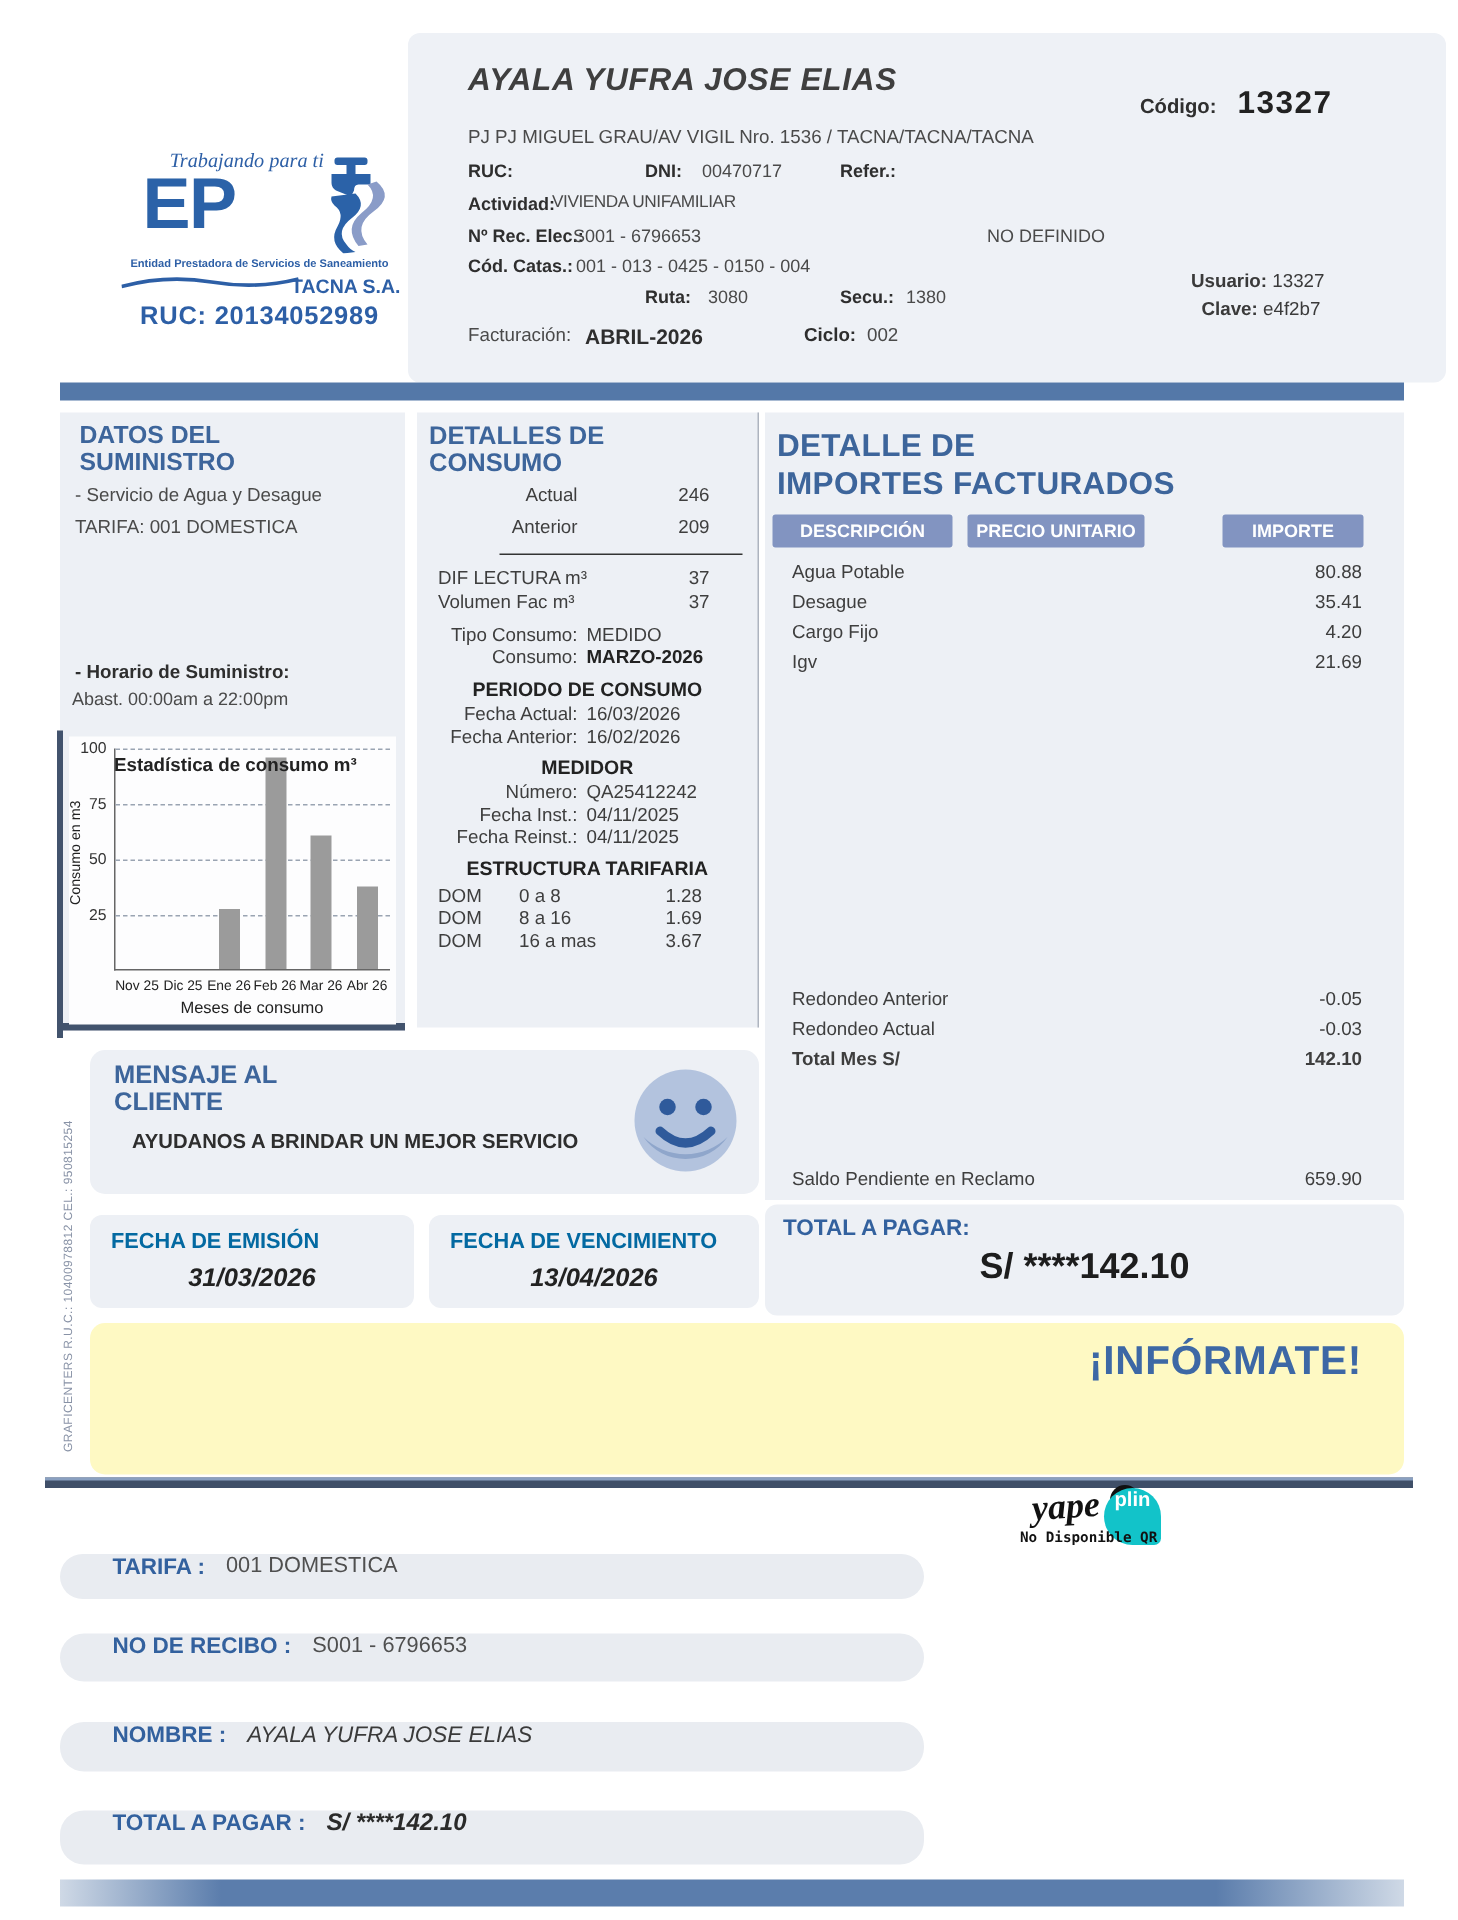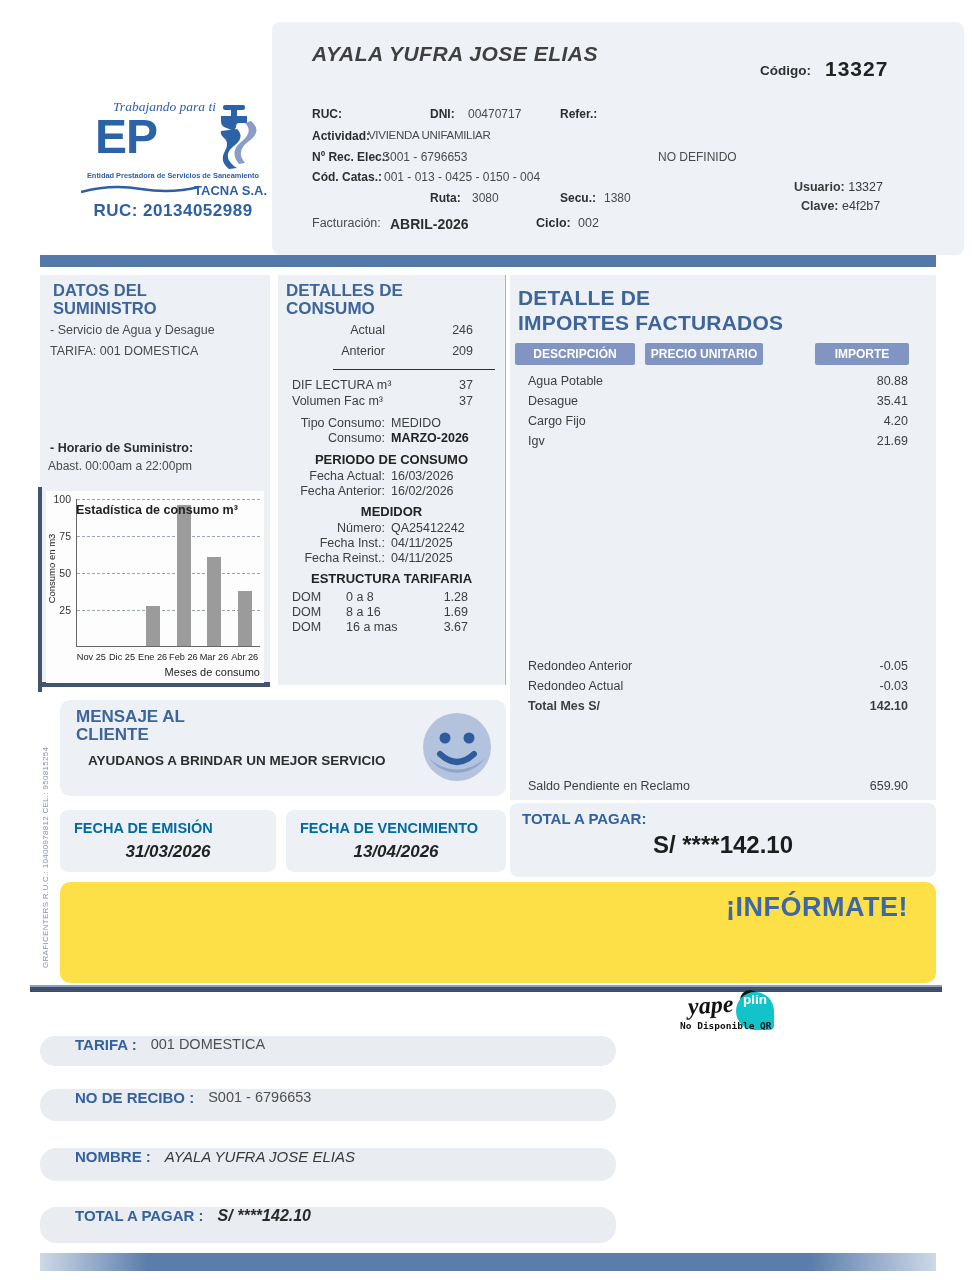--- a/index.html
+++ b/index.html
@@ -49,21 +49,21 @@
   .chart-title { left:30px; top:12px; font-size:12.5px; font-weight:bold; color:#222; z-index:3; }
   .chart-plot { left:30px; top:8px; width:184px; height:148px; border-left:1.5px solid #666; border-bottom:1.5px solid #666; }
   .gridline { position:absolute; left:0; width:100%; border-top:1.5px dashed #9aa4b2; }
   .g100 { top:0; } .g75 { top:37px; } .g50 { top:74px; } .g25 { top:111px; }
   .tick { position:absolute; left:-30px; top:-7px; width:24px; text-align:right; font-size:10.5px; color:#333; }
   .bars { position:absolute; left:0; top:0; width:100%; height:100%; display:flex; align-items:flex-end; }
   .bar-slot { flex:1; display:flex; justify-content:center; }
   .bar { width:14px; background:#9b9b9b; }
   .chart-cats { left:30px; top:161px; width:184px; display:flex; font-size:9.2px; color:#222; }
   .chart-cats span { flex:1; text-align:center; white-space:nowrap; }
-  .chart-xlabel { left:30px; top:175px; width:184px; text-align:right; font-size:11px; color:#222; }
+  .chart-xlabel { left:30px; top:175px; width:184px; text-align:center; font-size:11px; color:#222; }
   .chart-ylabel { left:-43px; top:72px; width:96px; text-align:center; font-size:9.5px; color:#222; transform:rotate(-90deg); }
 
   
   .consumo { position:absolute; left:278px; top:275px; width:228px; height:410px; border-right:1px solid #aeb4bf; }
   .consumo .abs { position:absolute; }
   .con-title { left:8px; top:7px; font-size:17px; line-height:18px; }
   .lv { position:absolute; width:100%; font-size:12.5px; color:#3e3e3e; }
   .lv .lab-r { position:absolute; left:0; width:107px; text-align:right; }
   .lv .lab-l { position:absolute; left:14px; }
   .lv .val-r { position:absolute; left:135px; width:60px; text-align:right; }
@@ -96,21 +96,21 @@
   
   .date-card { position:absolute; top:810px; height:62px; background:#edf0f5; border-radius:8px; }
   .emision { left:60px; width:216px; }
   .vencimiento { left:286px; width:220px; }
   .date-label { position:absolute; left:14px; top:10px; font-size:14.5px; font-weight:bold; color:#0369a1; }
   .date-value { position:absolute; left:0; top:32px; width:100%; text-align:center; font-size:17px; font-weight:bold; font-style:italic; color:#222; }
   .total-card { position:absolute; left:510px; top:803px; width:426px; height:74px; background:#edf0f5; border-radius:8px; }
   .total-label { position:absolute; left:12px; top:7px; font-size:15px; font-weight:bold; color:#33619e; }
   .total-value { position:absolute; left:0; top:28px; width:100%; text-align:center; font-size:24px; font-weight:bold; color:#1d1d1d; }
 
-  .informate-card { position:absolute; left:60px; top:882px; width:876px; height:101px; background:#fde047; border-radius:10px; }
+  .informate-card { position:absolute; left:60px; top:882px; width:876px; height:101px; background:#fef9c3; border-radius:10px; }
   .informate-text { position:absolute; right:28px; top:10px; font-size:27px; font-weight:bold; color:#3d68a5; letter-spacing:.5px; }
 
   .dark-rule { position:absolute; left:30px; top:985px; width:912px; height:7px; background:#3f4f68; border-top:2px solid #8aa0c0; }
 
   
   .yape { position:absolute; left:688px; top:990px; width:70px; height:34px; }
   .yape-text { position:absolute; left:0; top:2px; font-family:"Liberation Serif", serif; font-style:italic; font-weight:bold; font-size:24px; color:#111; transform:rotate(-4deg); }
   .yape-bubble { position:absolute; left:52px; top:0; width:20px; height:20px; background:#111; border-radius:50% 50% 50% 12%; color:#fff; font-size:8.5px; font-weight:bold; display:flex; align-items:center; justify-content:center; }
   .plin { position:absolute; left:736px; top:992px; width:38px; height:38px; background:#12c3c9; border-radius:50% 50% 12% 50%; display:flex; align-items:flex-start; justify-content:center; color:#fff; font-weight:bold; font-size:13.5px; }
   .qr-note { position:absolute; left:680px; top:1020px; font-family:"DejaVu Sans Mono", monospace; font-size:9.5px; font-weight:bold; color:#111; }
@@ -130,20 +130,21 @@
 </style>
 </head>
 <body>
 
 <div class="page">
 
   <div class="header-card">
     <div class="abs cust-name">AYALA YUFRA JOSE ELIAS</div>
     <div class="abs codigo-label">Código:</div>
     <div class="abs codigo-value">13327</div>
+    <div class="abs cust-address">PJ PJ MIGUEL GRAU/AV VIGIL Nro. 1536 / TACNA/TACNA/TACNA</div>
 
     <div class="abs hl" style="left:40px; top:85px;">
       <b style="position:absolute; left:0;">RUC:</b>
       <b style="position:absolute; left:118px;">DNI:</b>
       <span style="position:absolute; left:156px;">00470717</span>
       <b style="position:absolute; left:248px;">Refer.:</b>
     </div>
 
     <div class="abs hl" style="left:40px; top:107px;">
       <b style="position:absolute; left:0;">Actividad:</b>

